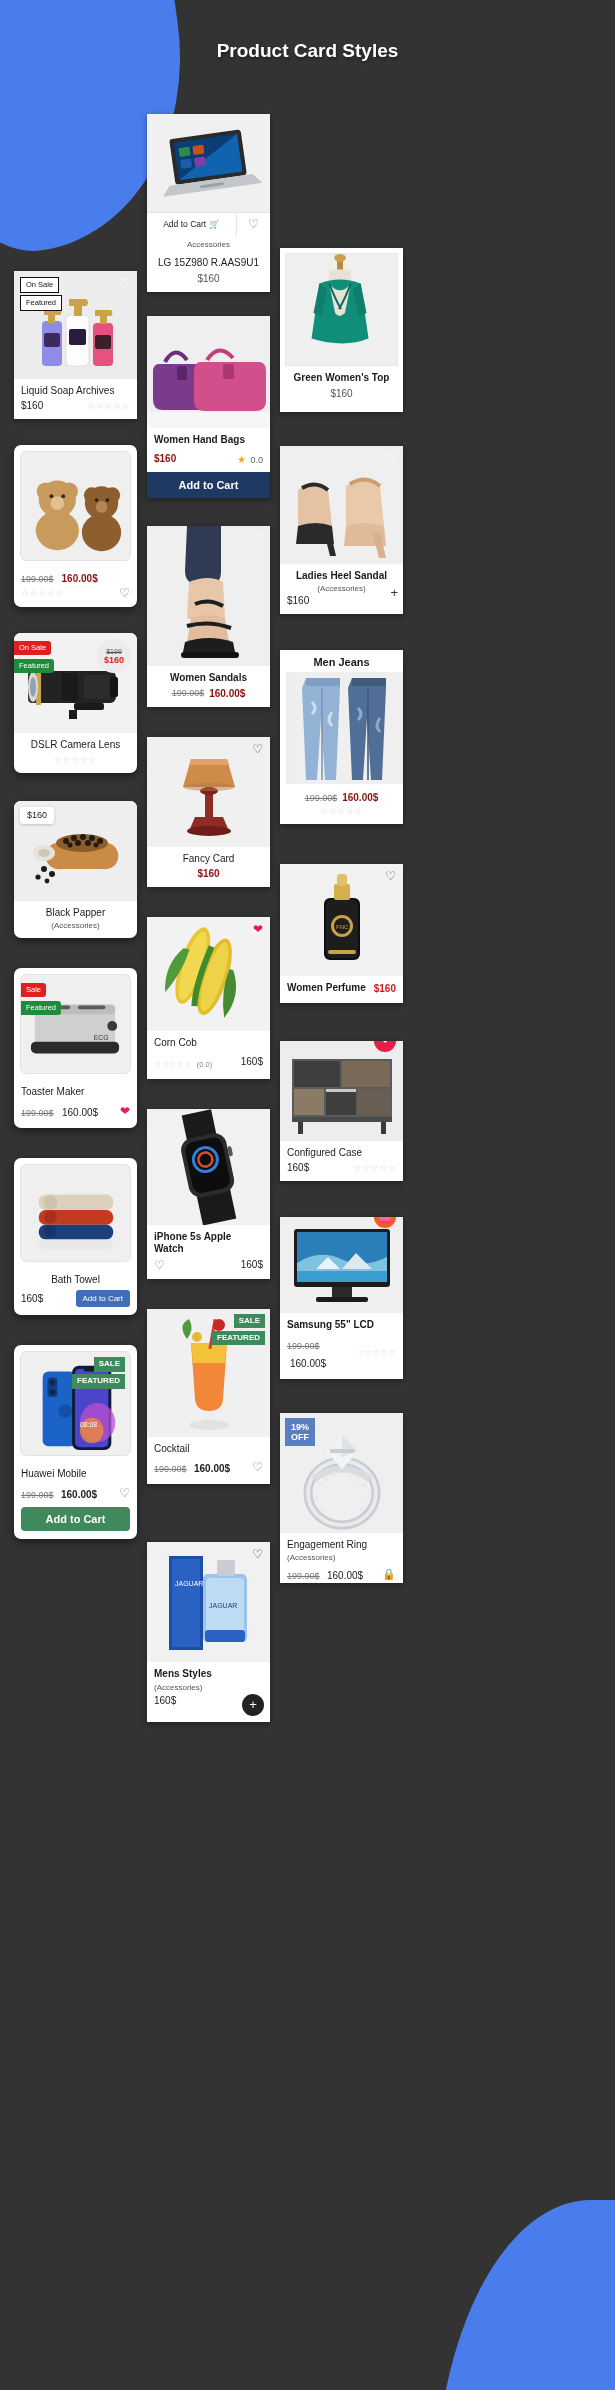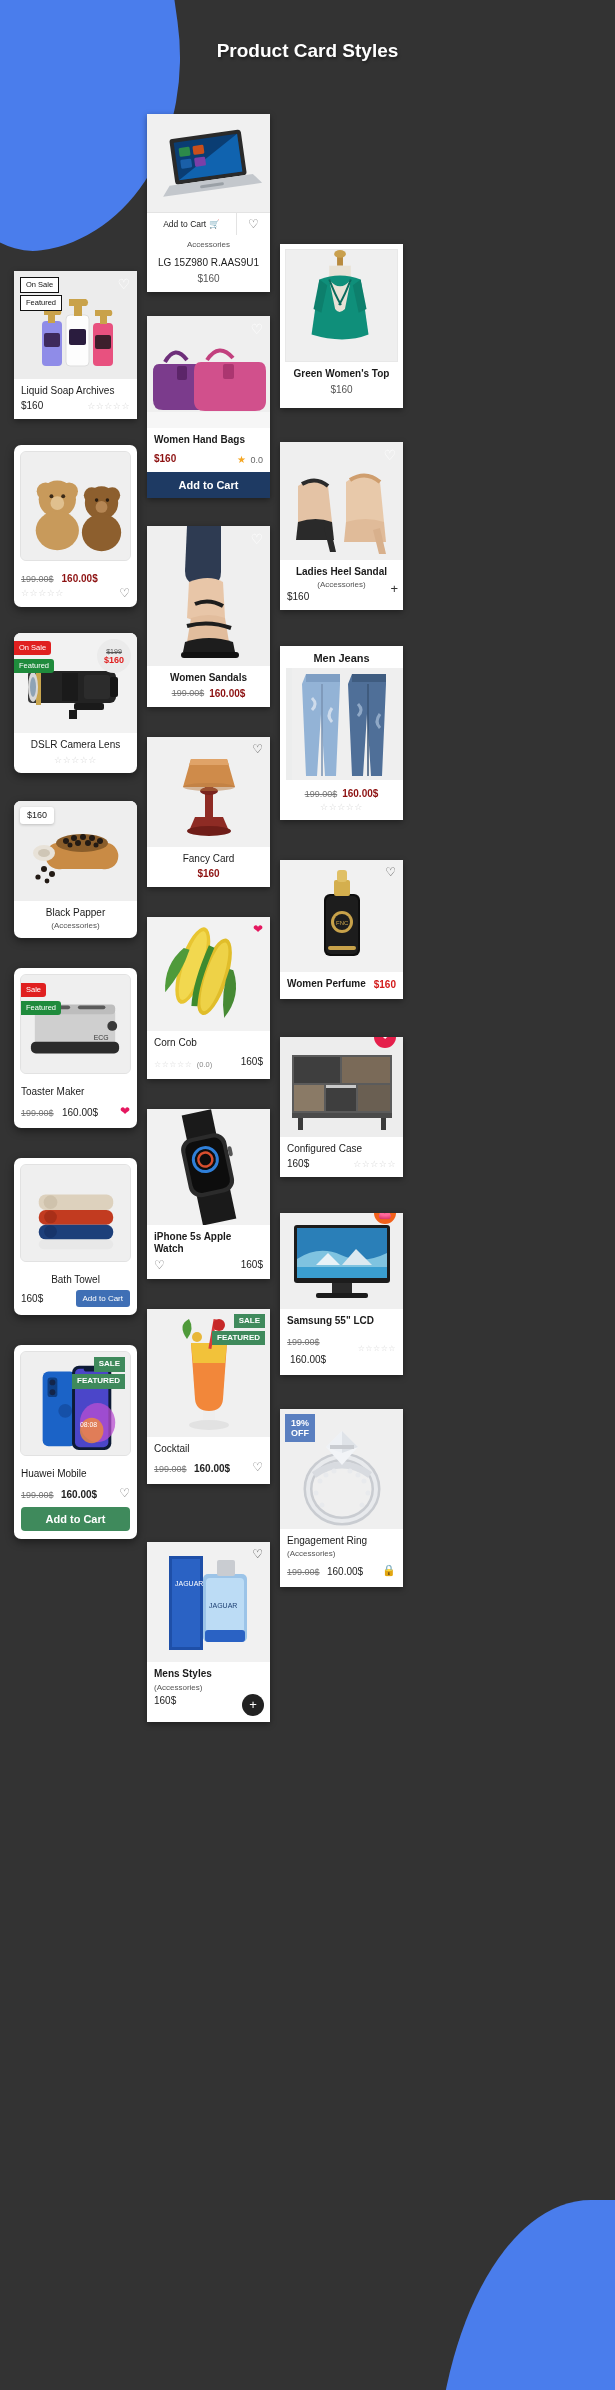--- a/index.html
+++ b/index.html
@@ -736,21 +736,21 @@
               <circle cx="88" cy="84" r="2.5"></circle>
             <circle cx="42" cy="96" r="2.5"></circle>
               <circle cx="82" cy="96" r="2.5"></circle>
           </g>
         </svg>
         <span class="badge blue" style="left:5px;top:5px">
           <span>19%</span><br>
           <span>OFF</span>
         </span>
       </div>
-      <div class="body" style="position:relative;padding-bottom:8px">
+      <div class="body" style="position:relative;padding-bottom:0">
         <div class="title">Engagement Ring</div>
         <div class="sub2" style="margin-top:2px">(Accessories)</div>
         <div class="row" style="margin-top:3px">
           <span>
             <span class="old">199.00$</span>
             <span class="price" style="margin-left:3px">160.00$</span>
           </span>
           <span class="lock-ico" style="position:static">🔒</span>
         </div>
       </div>

